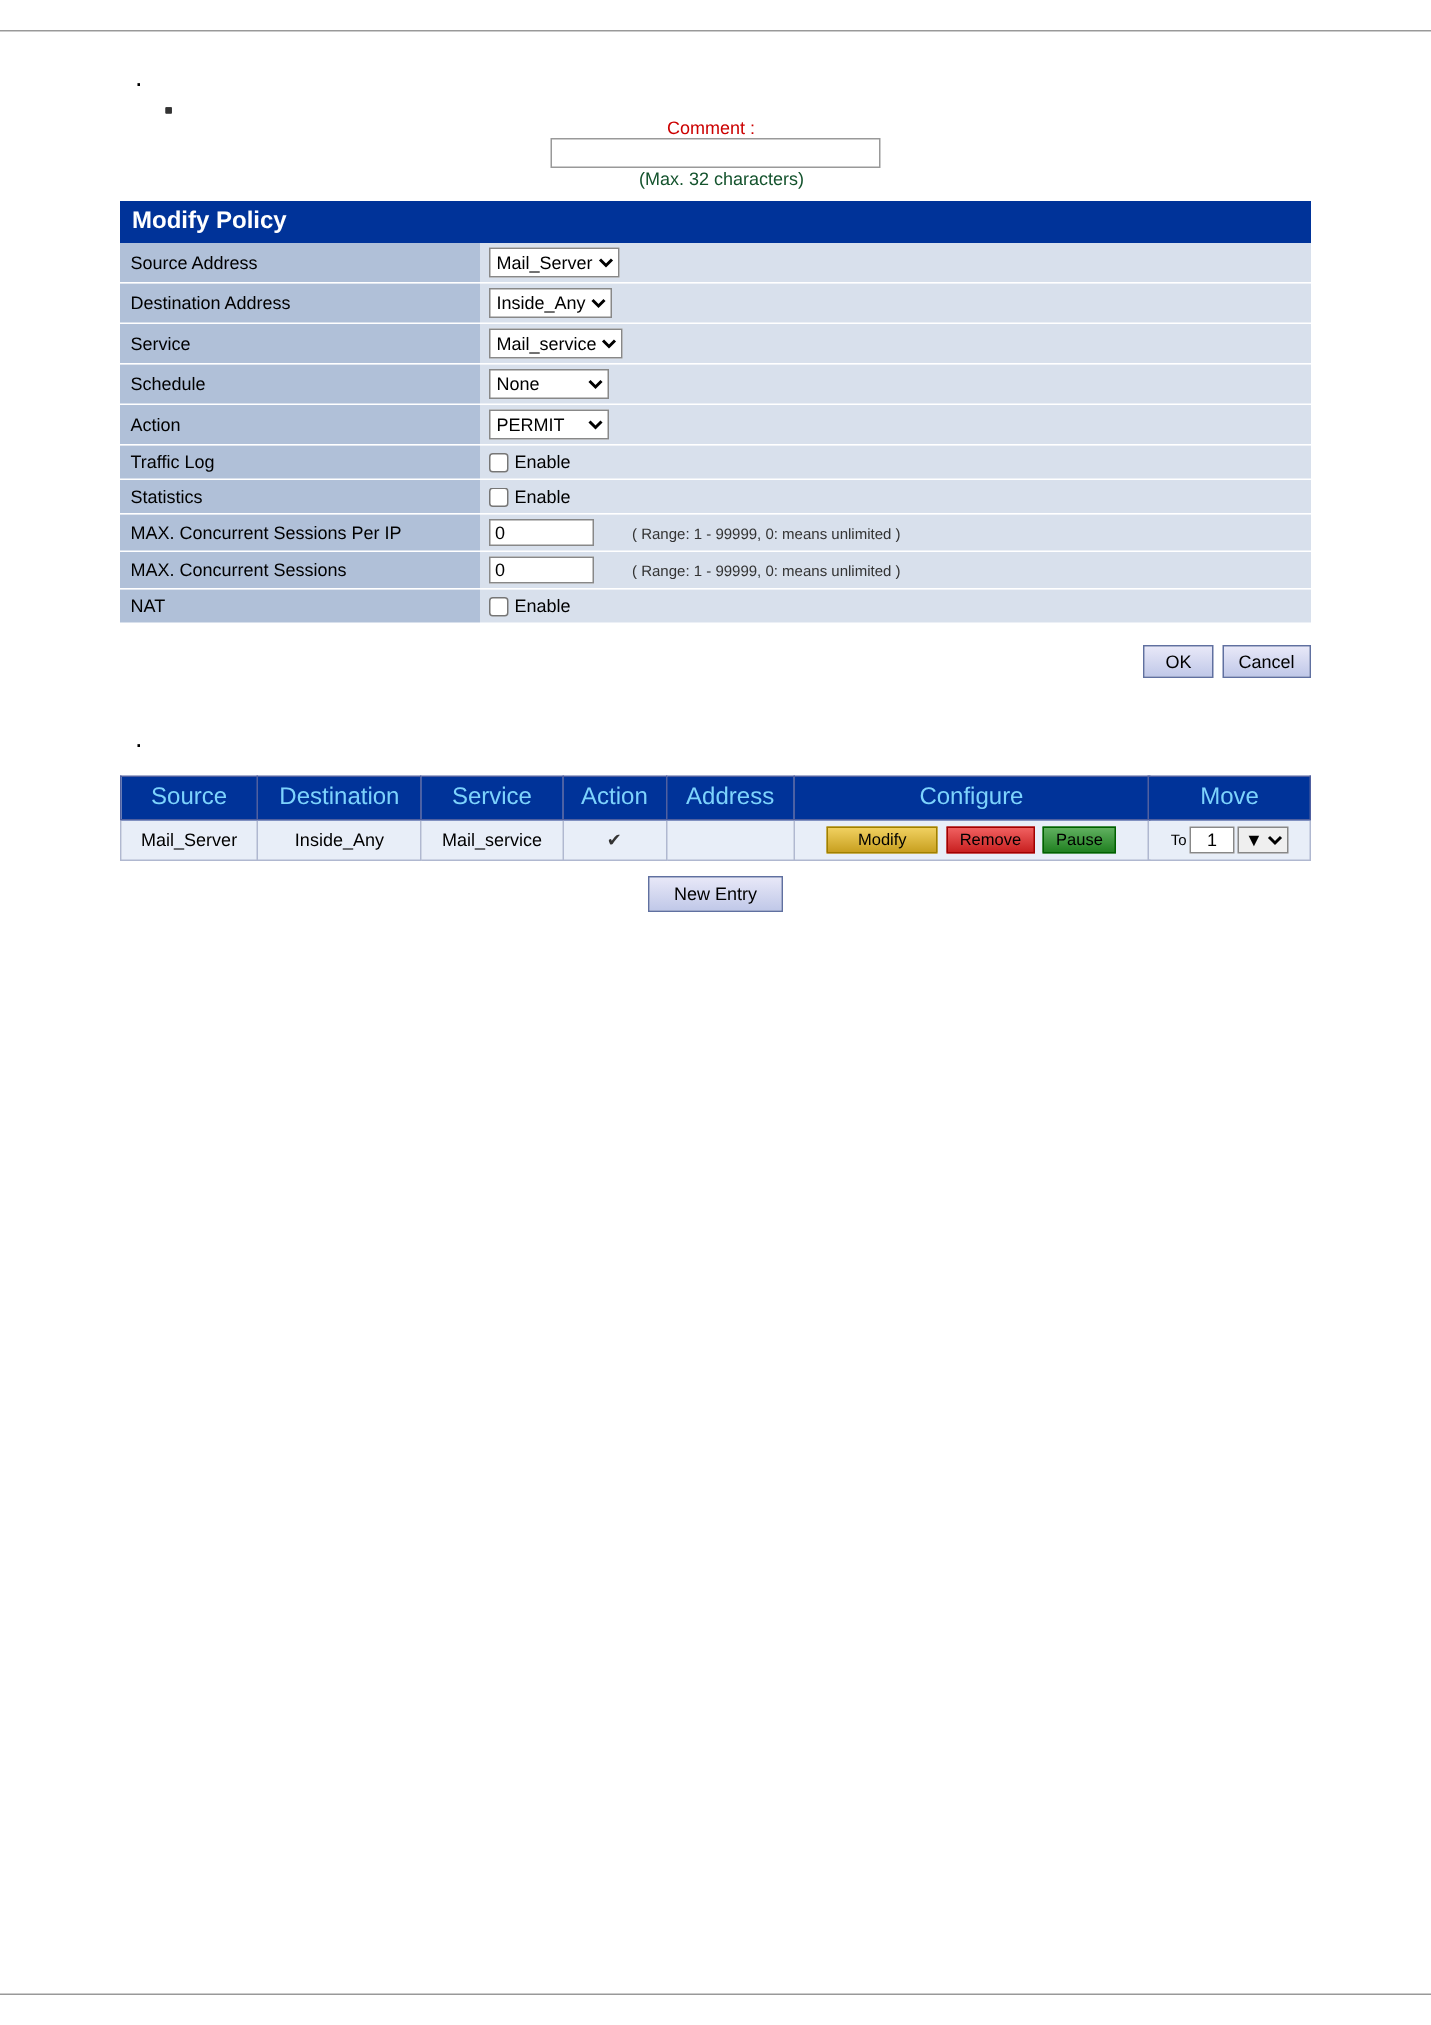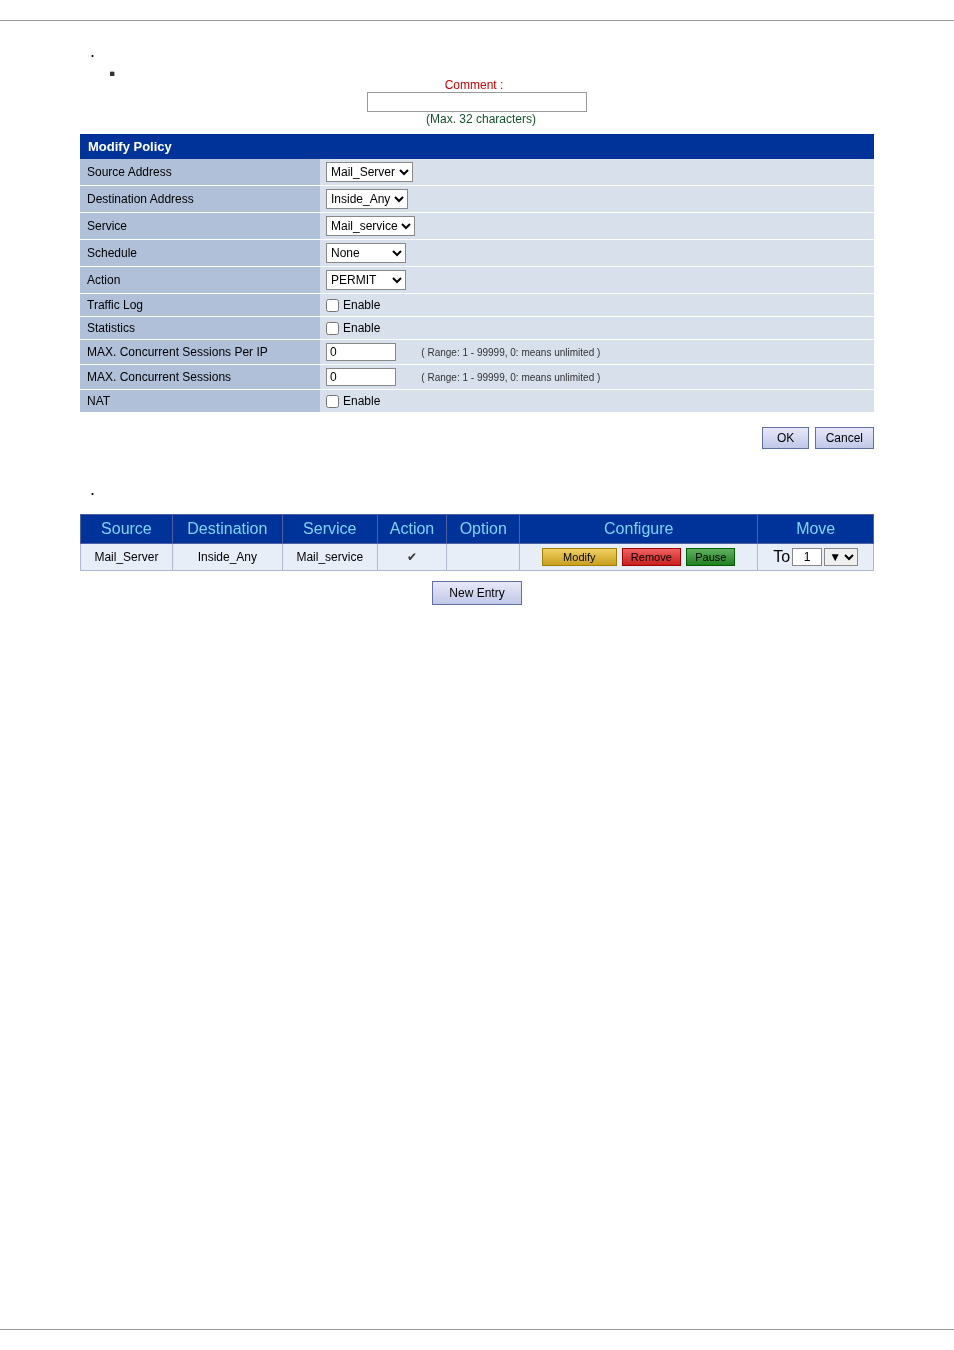--- a/index.html
+++ b/index.html
@@ -85,21 +85,21 @@
     
     .policy-table {
       width: 100%;
       border-collapse: collapse;
       margin-bottom: 14px;
     }
     .policy-table .header-row td {
       background: #003399;
       color: #fff;
       font-weight: bold;
-      font-size: 13px;
+      font-size: 16px;
       padding: 5px 8px;
     }
     .policy-table .field-row td:first-child {
       background: #b0c0d8;
       color: #000;
       padding: 4px 7px;
       width: 240px;
       font-size: 12px;
     }
     .policy-table .field-row td:last-child {
@@ -213,21 +213,21 @@
       font-size: 14px;
       color: #333;
     }
     .move-cell {
       display: flex;
       align-items: center;
       justify-content: center;
       gap: 2px;
     }
     .move-to-label {
-      font-size: 16px;
+      font-size: 10px;
     }
     .move-input {
       width: 30px;
       height: 18px;
       border: 1px solid #888;
       font-size: 12px;
       text-align: center;
     }
     .move-select {
       height: 18px;
@@ -379,21 +379,21 @@
       <div class="bullet-dot">.</div>
     </div>
 
     <table class="policy-list-table">
       <thead>
         <tr>
           <th>Source</th>
           <th>Destination</th>
           <th>Service</th>
           <th>Action</th>
-          <th>Option</th>
+          <th>Address</th>
           <th colspan="3">Configure</th>
           <th>Move</th>
         </tr>
       </thead>
       <tbody>
         <tr class="policy-data-row">
           <td>Mail_Server</td>
           <td>Inside_Any</td>
           <td>Mail_service</td>
           <td class="checkmark-cell">✔</td>

